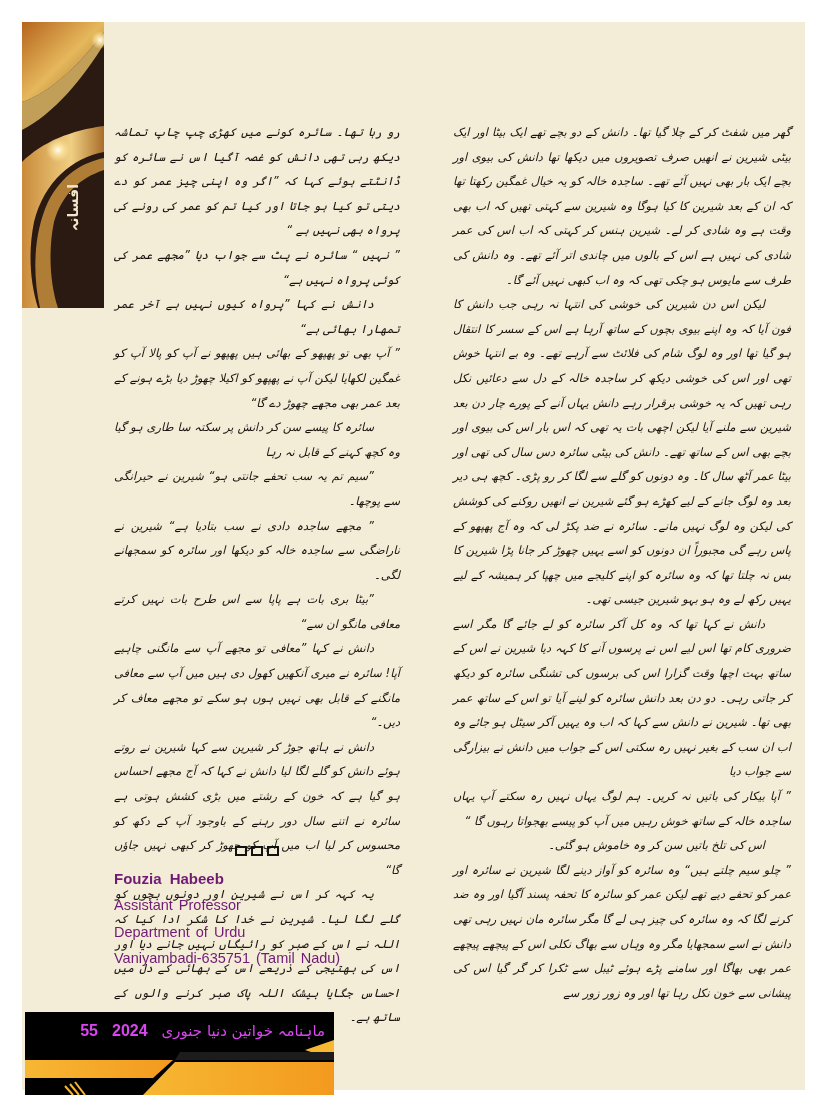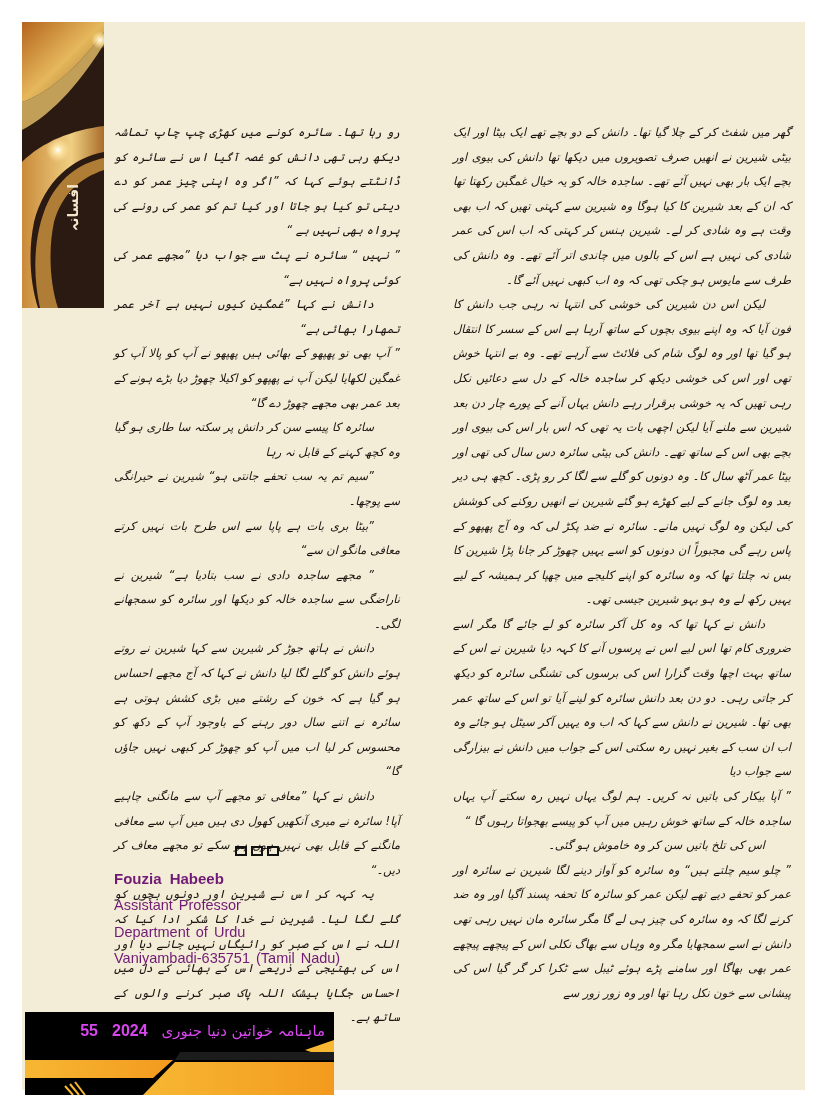--- a/index.html
+++ b/index.html
@@ -91,28 +91,28 @@
     <p class="indent">لیکن اس دن شیرین کی خوشی کی انتہا نہ رہی جب دانش کا فون آیا کہ وہ اپنے بیوی بچوں کے ساتھ آرہا ہے اس کے سسر کا انتقال ہو گیا تھا اور وہ لوگ شام کی فلائٹ سے آرہے تھے۔ وہ بے انتہا خوش تھی اور اس کی خوشی دیکھ کر ساجدہ خالہ کے دل سے دعائیں نکل رہی تھیں کہ یہ خوشی برقرار رہے دانش یہاں آنے کے پورے چار دن بعد شیرین سے ملنے آیا لیکن اچھی بات یہ تھی کہ اس بار اس کی بیوی اور بچے بھی اس کے ساتھ تھے۔ دانش کی بیٹی سائرہ دس سال کی تھی اور بیٹا عمر آٹھ سال کا۔ وہ دونوں کو گلے سے لگا کر رو پڑی۔ کچھ ہی دیر بعد وہ لوگ جانے کے لیے کھڑے ہو گئے شیرین نے انھیں روکنے کی کوشش کی لیکن وہ لوگ نہیں مانے۔ سائرہ نے ضد پکڑ لی کہ وہ آج پھپھو کے پاس رہے گی مجبوراً ان دونوں کو اسے یہیں چھوڑ کر جانا پڑا شیرین کا بس نہ چلتا تھا کہ وہ سائرہ کو اپنے کلیجے میں چھپا کر ہمیشہ کے لیے یہیں رکھ لے وہ ہو بہو شیرین جیسی تھی۔</p>
     <p class="indent">دانش نے کہا تھا کہ وہ کل آکر سائرہ کو لے جائے گا مگر اسے ضروری کام تھا اس لیے اس نے پرسوں آنے کا کہہ دیا شیرین نے اس کے ساتھ بہت اچھا وقت گزارا اس کی برسوں کی تشنگی سائرہ کو دیکھ کر جاتی رہی۔ دو دن بعد دانش سائرہ کو لینے آیا تو اس کے ساتھ عمر بھی تھا۔ شیرین نے دانش سے کہا کہ اب وہ یہیں آکر سیٹل ہو جائے وہ اب ان سب کے بغیر نہیں رہ سکتی اس کے جواب میں دانش نے بیزارگی سے جواب دیا</p>
     <p>” آپا بیکار کی باتیں نہ کریں۔ ہم لوگ یہاں نہیں رہ سکتے آپ یہاں ساجدہ خالہ کے ساتھ خوش رہیں میں آپ کو پیسے بھجواتا رہوں گا “</p>
     <p class="indent">اس کی تلخ باتیں سن کر وہ خاموش ہو گئی۔</p>
     <p>” چلو سیم چلتے ہیں“ وہ سائرہ کو آواز دینے لگا شیرین نے سائرہ اور عمر کو تحفے دیے تھے لیکن عمر کو سائرہ کا تحفہ پسند آگیا اور وہ ضد کرنے لگا کہ وہ سائرہ کی چیز ہی لے گا مگر سائرہ مان نہیں رہی تھی دانش نے اسے سمجھایا مگر وہ وہاں سے بھاگ نکلی اس کے پیچھے پیچھے عمر بھی بھاگا اور سامنے پڑے ہوئے ٹیبل سے ٹکرا کر گر گیا اس کی پیشانی سے خون نکل رہا تھا اور وہ زور زور سے</p>
   </div>
 
 <div class="col col-left" id="col-left">
     <p>رو رہا تھا۔ سائرہ کونے میں کھڑی چپ چاپ تماشہ دیکھ رہی تھی دانش کو غصہ آگیا اس نے سائرہ کو ڈانٹتے ہوئے کہا کہ ”اگر وہ اپنی چیز عمر کو دے دیتی تو کیا ہو جاتا اور کیا تم کو عمر کی رونے کی پرواہ بھی نہیں ہے “</p>
     <p>” نہیں “ سائرہ نے پٹ سے جواب دیا ”مجھے عمر کی کوئی پرواہ نہیں ہے“</p>
-    <p class="indent">دانش نے کہا ”غمگین کیوں نہیں ہے آخر عمر تمھارا بھائی ہے“</p>
+    <p class="indent">دانش نے کہا ”پرواہ کیوں نہیں ہے آخر عمر تمھارا بھائی ہے“</p>
     <p>” آپ بھی تو پھپھو کے بھائی ہیں پھپھو نے آپ کو پالا آپ کو غمگین لکھایا لیکن آپ نے پھپھو کو اکیلا چھوڑ دیا بڑے ہونے کے بعد عمر بھی مجھے چھوڑ دے گا“</p>
     <p class="indent">سائرہ کا پیسے سن کر دانش پر سکتہ سا طاری ہو گیا وہ کچھ کہنے کے قابل نہ رہا</p>
     <p class="indent">”سیم تم یہ سب تحفے جانتی ہو“ شیرین نے حیرانگی سے پوچھا۔</p>
+    <p class="indent">” مجھے ساجدہ دادی نے سب بتادیا ہے“ شیرین نے ناراضگی سے ساجدہ خالہ کو دیکھا اور سائرہ کو سمجھانے لگی۔</p>
     <p class="indent">”بیٹا بری بات ہے پاپا سے اس طرح بات نہیں کرتے معافی مانگو ان سے“</p>
-    <p class="indent">” مجھے ساجدہ دادی نے سب بتادیا ہے“ شیرین نے ناراضگی سے ساجدہ خالہ کو دیکھا اور سائرہ کو سمجھانے لگی۔</p>
+    <p class="indent">دانش نے کہا ”معافی تو مجھے آپ سے مانگنی چاہیے آپا! سائرہ نے میری آنکھیں کھول دی ہیں میں آپ سے معافی مانگنے کے قابل بھی نہیں ہوں ہو سکے تو مجھے معاف کر دیں۔“</p>
     <p class="indent">دانش نے ہاتھ جوڑ کر شیرین سے کہا شیرین نے روتے ہوئے دانش کو گلے لگا لیا دانش نے کہا کہ آج مجھے احساس ہو گیا ہے کہ خون کے رشتے میں بڑی کشش ہوتی ہے سائرہ نے اتنے سال دور رہنے کے باوجود آپ کے دکھ کو محسوس کر لیا اب میں آپ کو چھوڑ کر کبھی نہیں جاؤں گا“</p>
-    <p class="indent">دانش نے کہا ”معافی تو مجھے آپ سے مانگنی چاہیے آپا! سائرہ نے میری آنکھیں کھول دی ہیں میں آپ سے معافی مانگنے کے قابل بھی نہیں ہوں ہو سکے تو مجھے معاف کر دیں۔“</p>
     <p class="indent">یہ کہہ کر اس نے شیرین اور دونوں بچوں کو گلے لگا لیا۔ شیرین نے خدا کا شکر ادا کیا کہ اللہ نے اس کے صبر کو رائیگاں نہیں جانے دیا اور اس کی بھتیجی کے ذریعے اس کے بھائی کے دل میں احساس جگایا بیشک اللہ پاک صبر کرنے والوں کے ساتھ ہے۔</p>
   </div>
 
 <div class="end-mark-wrap" id="end-mark">
     <span class="sq"></span>
     <span class="sq"></span>
     <span class="sq"></span>
   </div>
 
 <div class="author">

